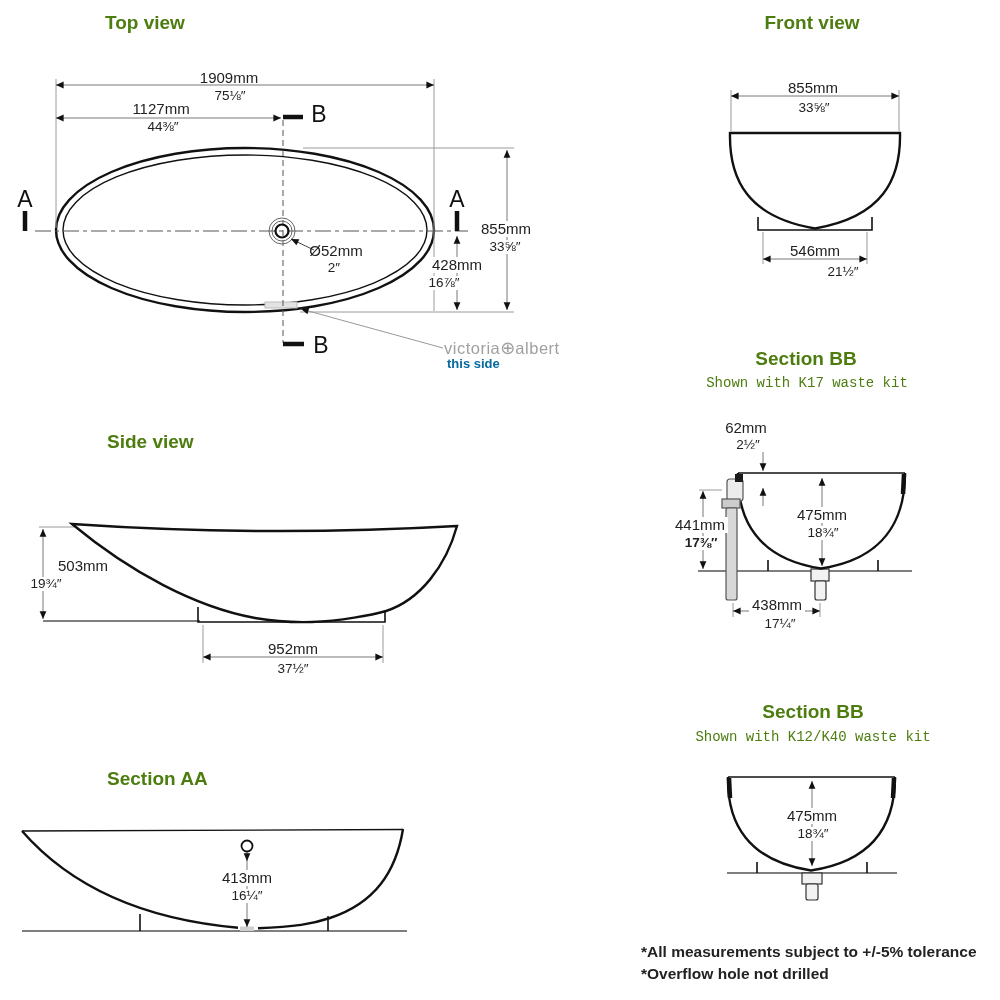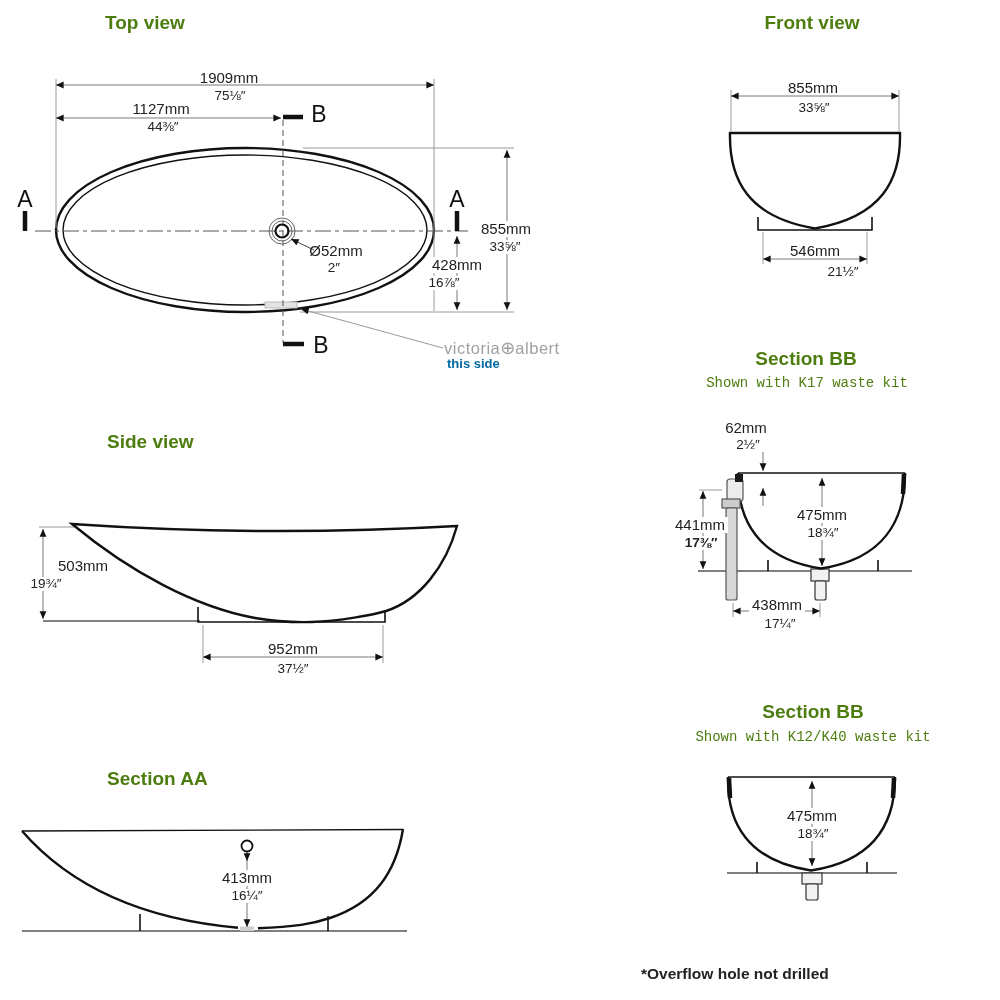--- a/index.html
+++ b/index.html
@@ -201,15 +201,16 @@
 
   <span class="t ttl" style="left:107px;top:769px;">Section AA</span>
   <span class="t mm c bg" style="left:247px;top:870px;">413mm</span>
   <span class="t inch c bg" style="left:247px;top:889px;">16¼″</span>
 
   <span class="t ttl c" style="left:813px;top:702px;">Section BB</span>
   <span class="t sub c" style="left:813px;top:730px;">Shown with K12/K40 waste kit</span>
   <span class="t mm c bg" style="left:812px;top:808px;">475mm</span>
   <span class="t inch c bg" style="left:813px;top:827px;">18¾″</span>
 
+  <span class="t note" style="left:641px;top:944px;">*All measurements subject to +/-5% tolerance</span>
   <span class="t note" style="left:641px;top:966px;">*Overflow hole not drilled</span>
 
 </div>
 
 </body></html>

